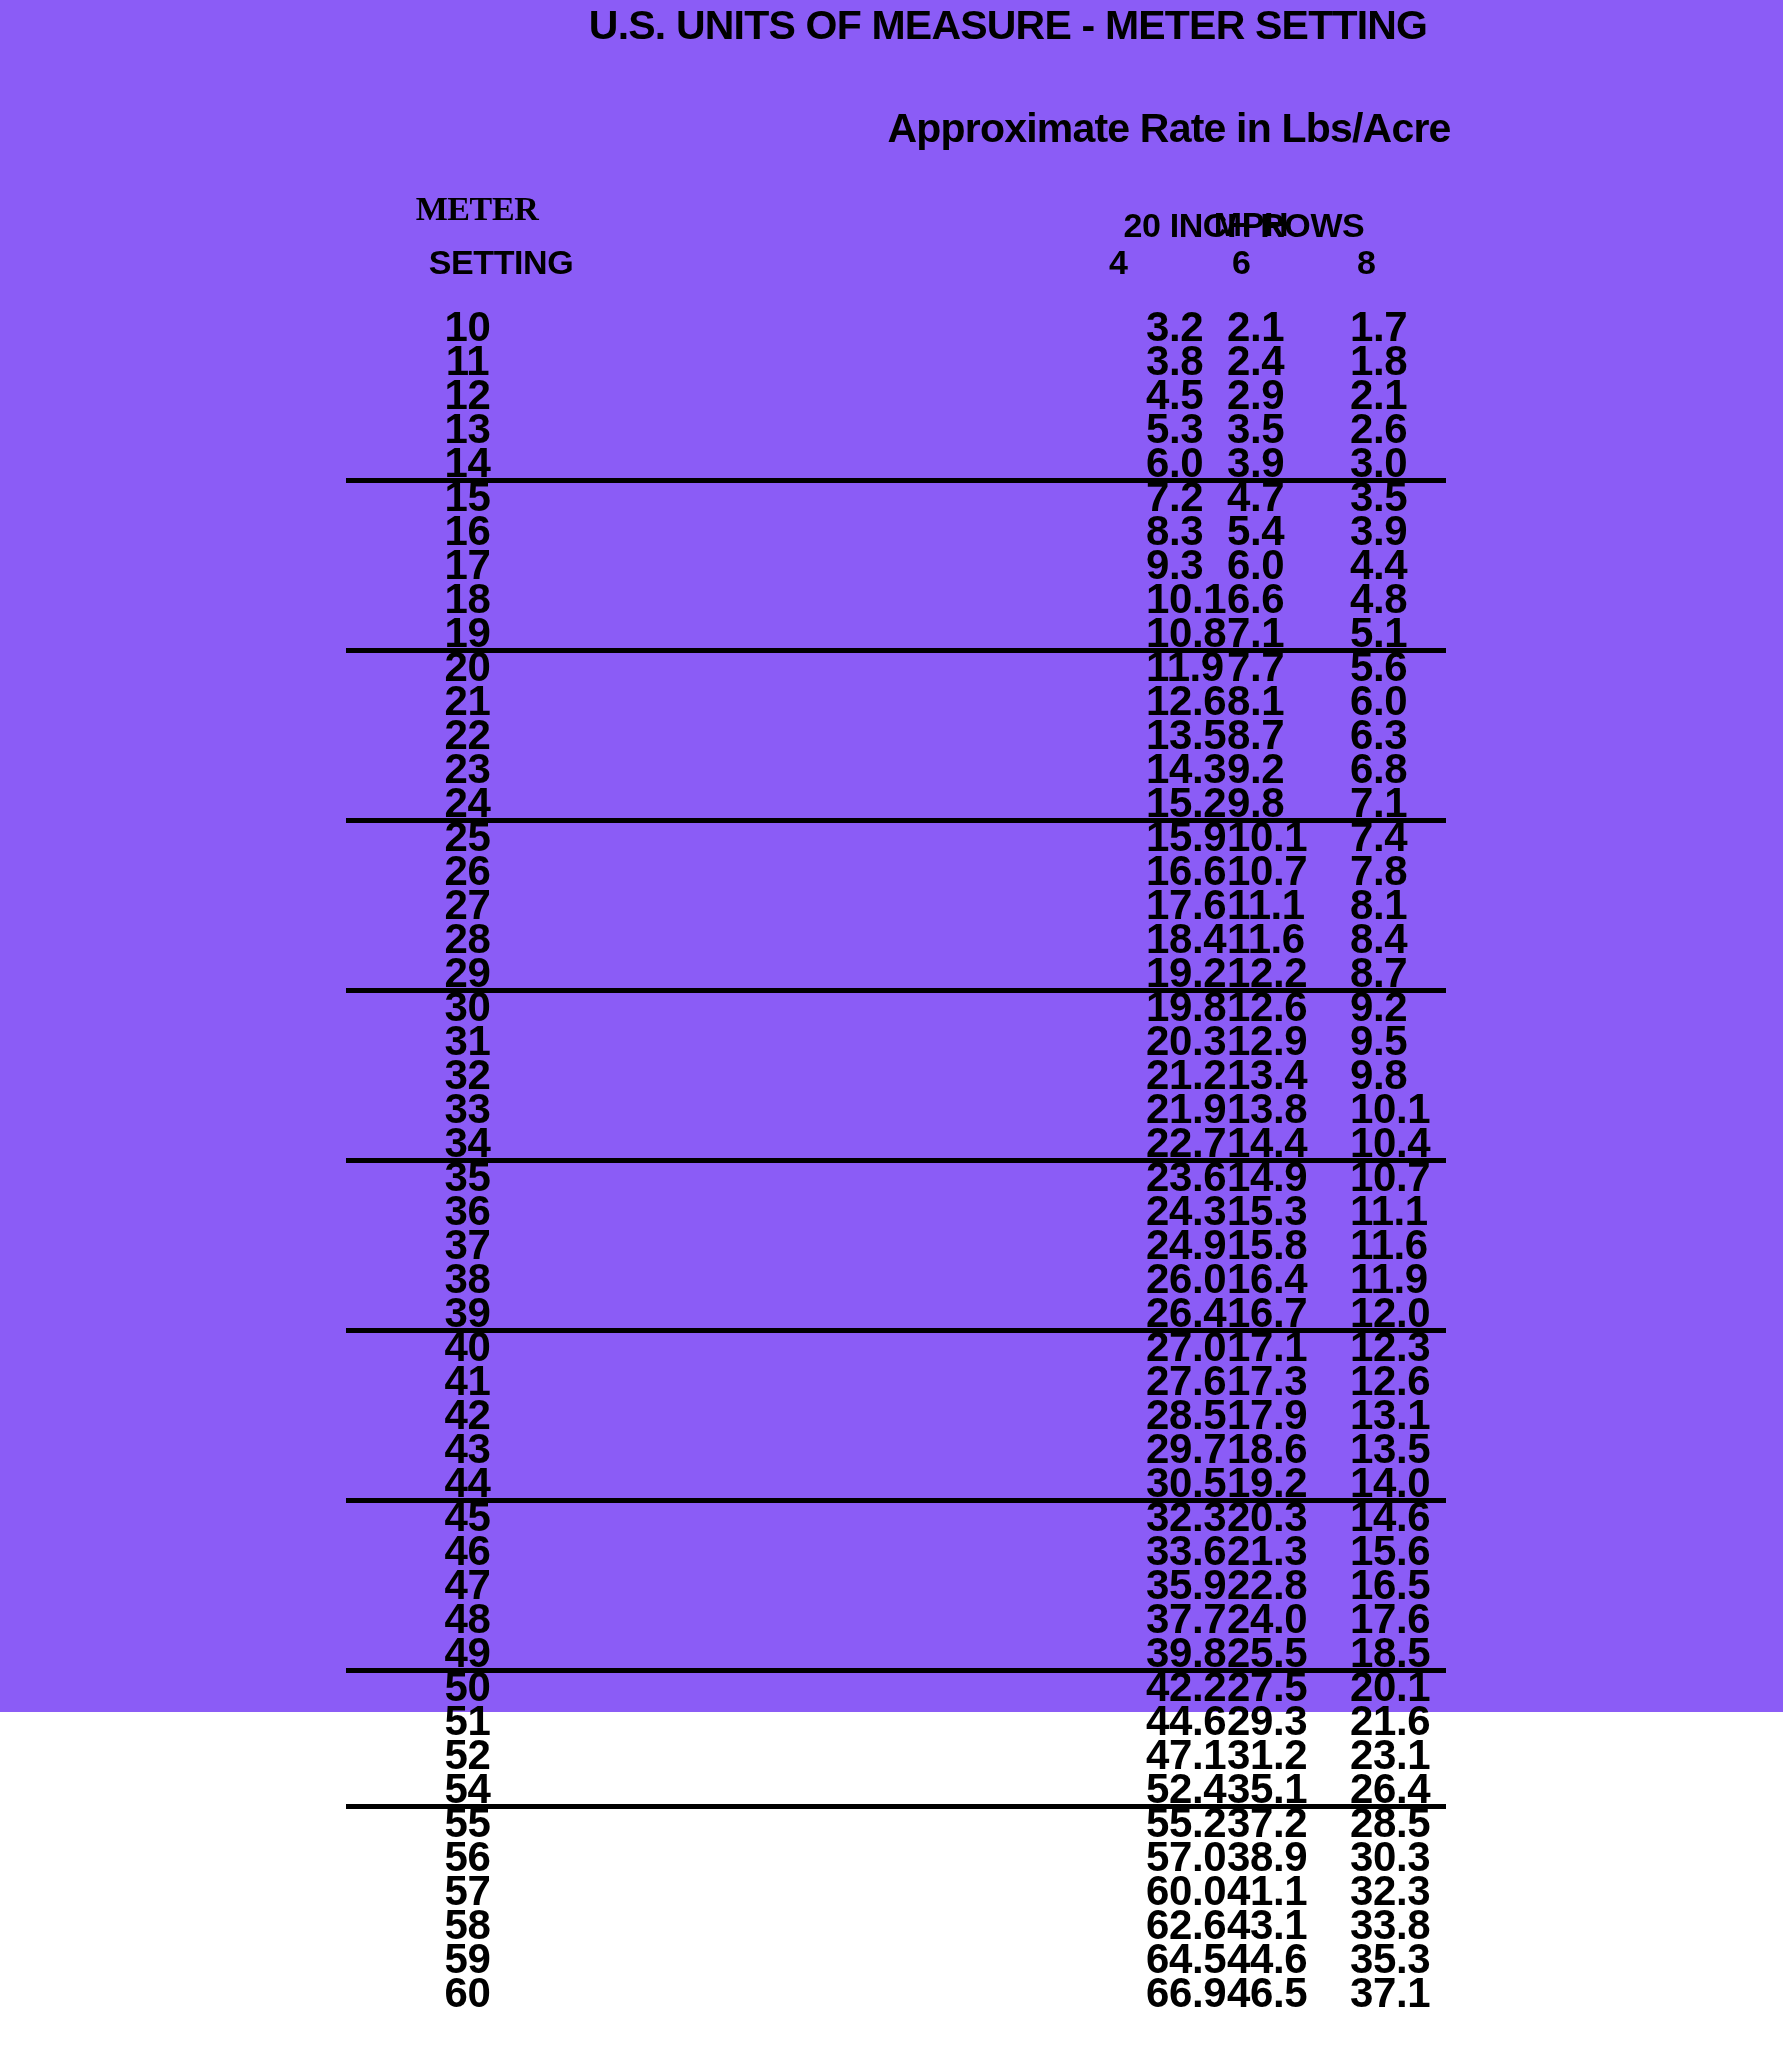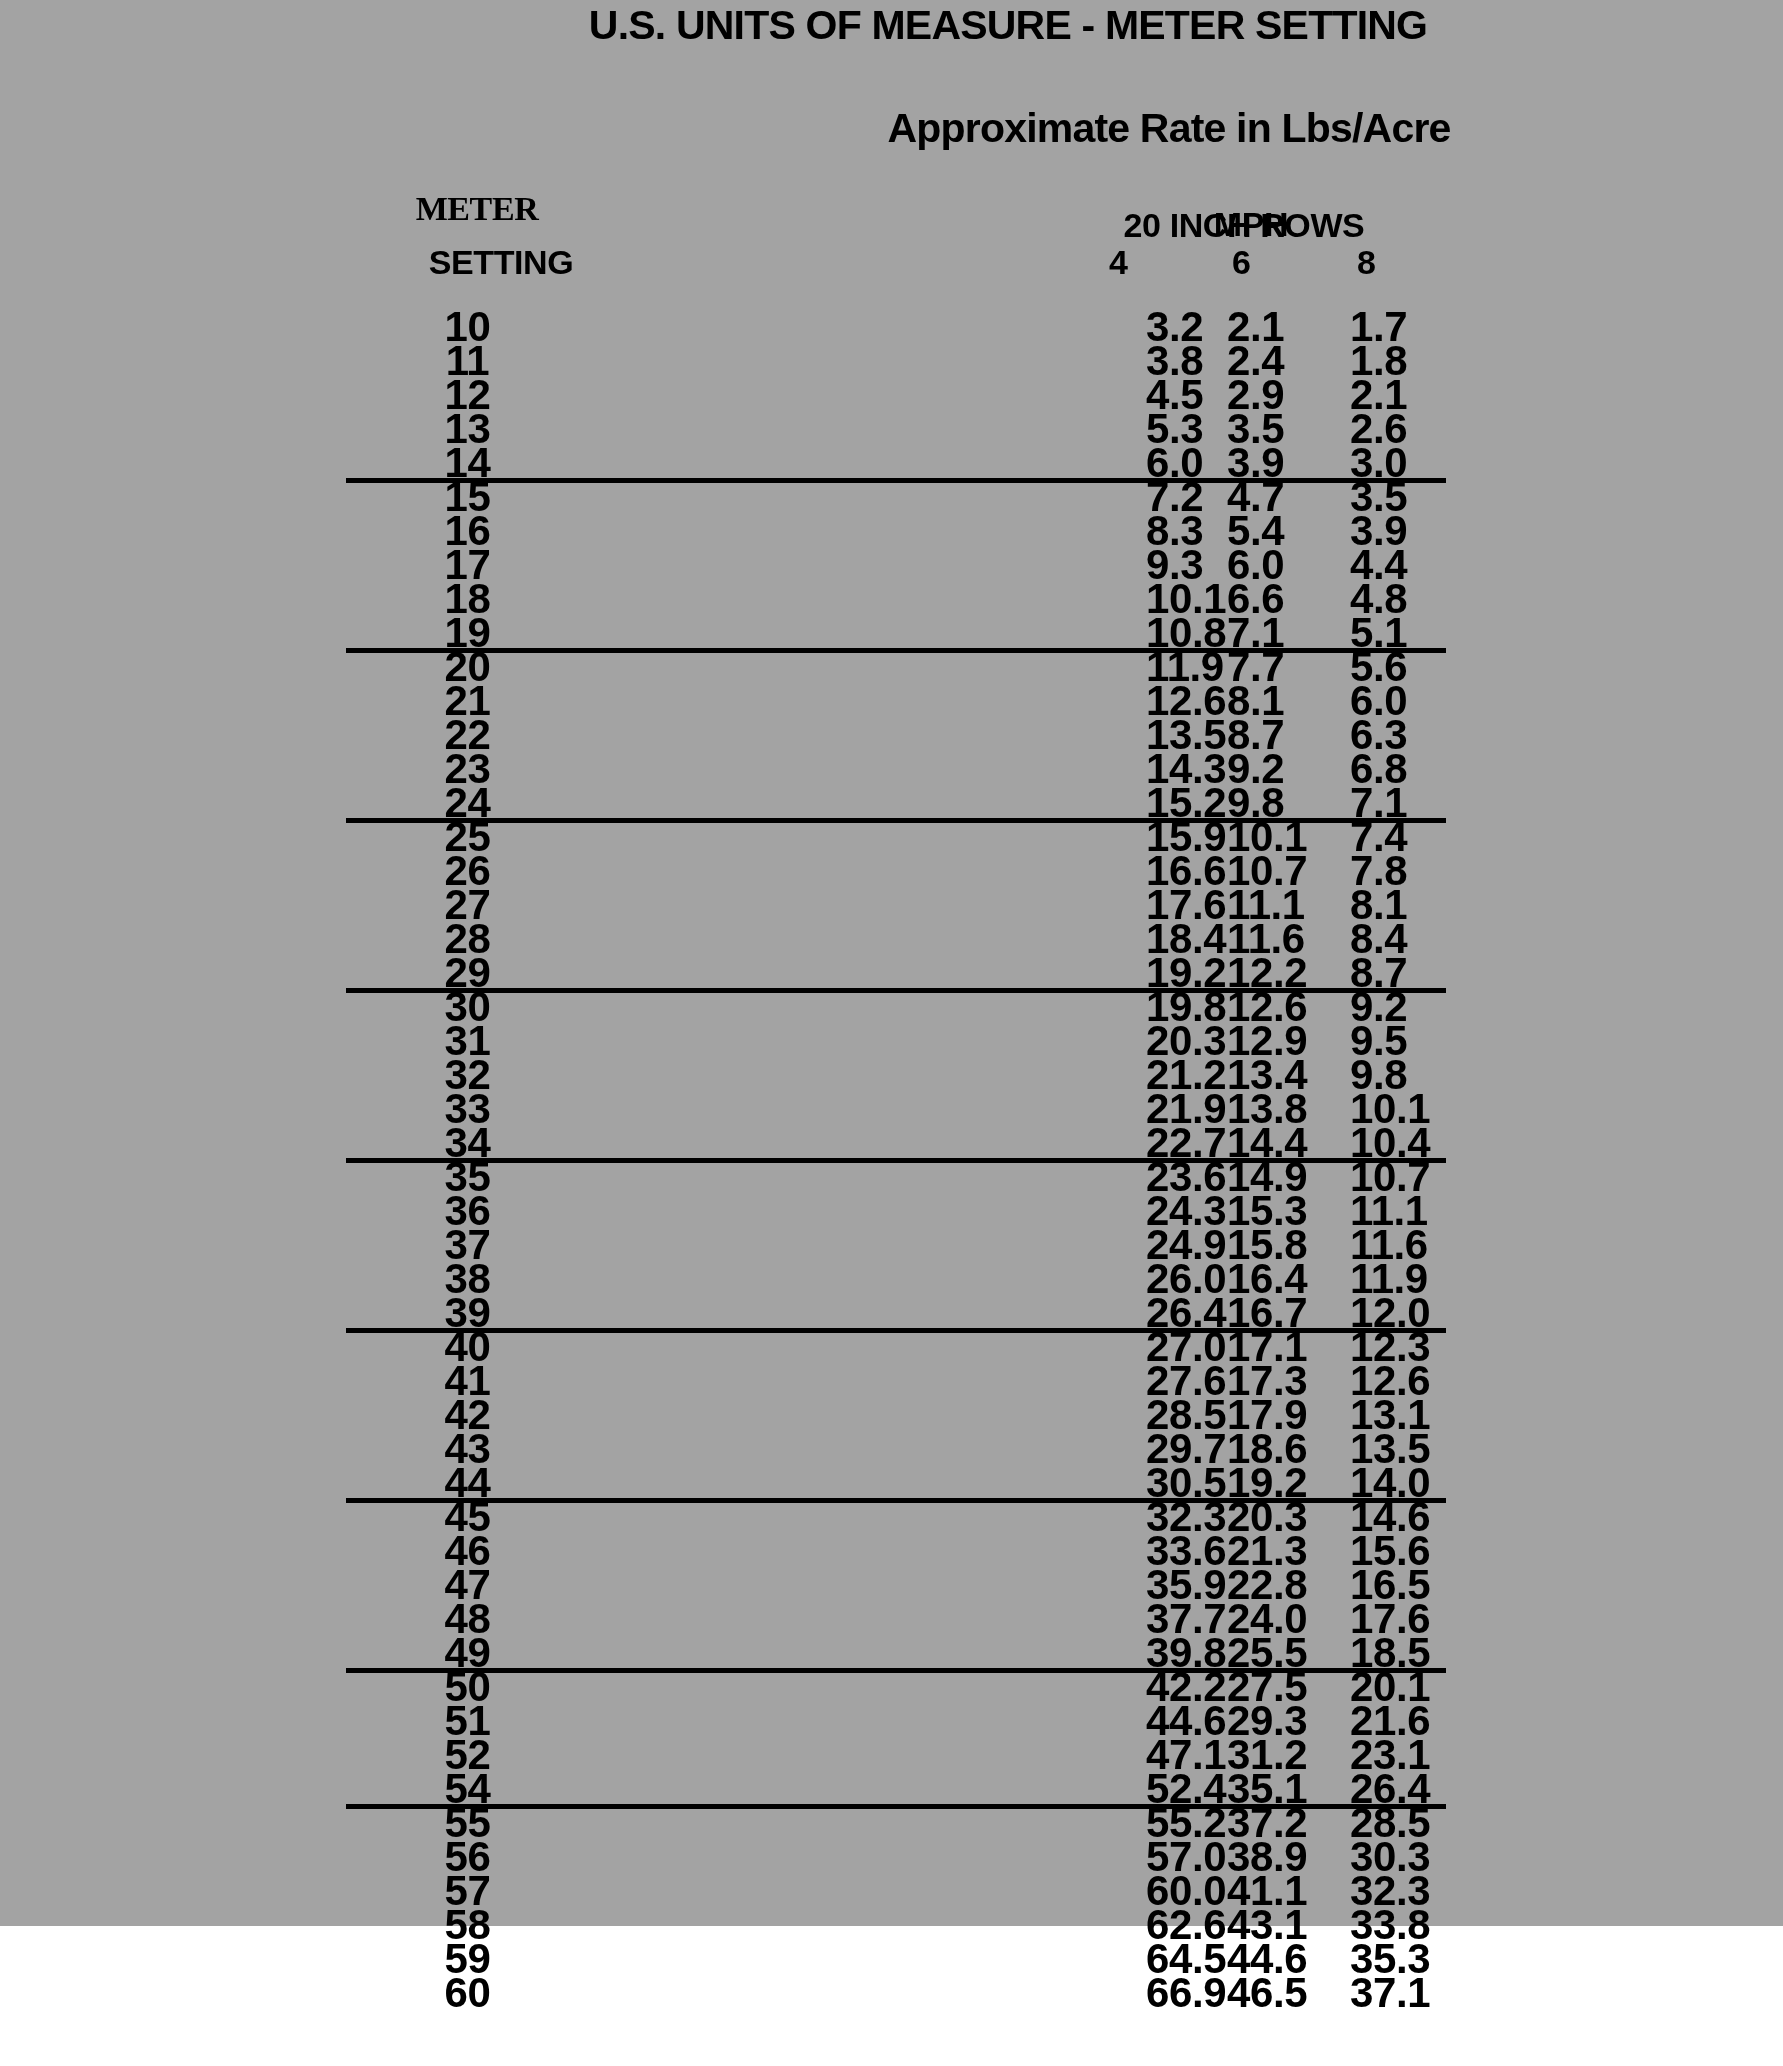--- a/index.html
+++ b/index.html
@@ -12,22 +12,22 @@
     height: 2066px;
     overflow: hidden;
     font-family: "Liberation Sans", sans-serif;
     font-weight: bold;
     color: #000000;
     -webkit-font-smoothing: antialiased;
   }
   .page {
     position: relative;
     width: 1784px;
-    height: 1926px;
-    background: #a3a3a3;
+    height: 1712px;
+    background: #8b5cf6;
   }
   .centered {
     position: absolute;
     transform: translateX(-50%);
     white-space: nowrap;
     line-height: 1;
   }
   .leftpos {
     position: absolute;
     white-space: nowrap;

